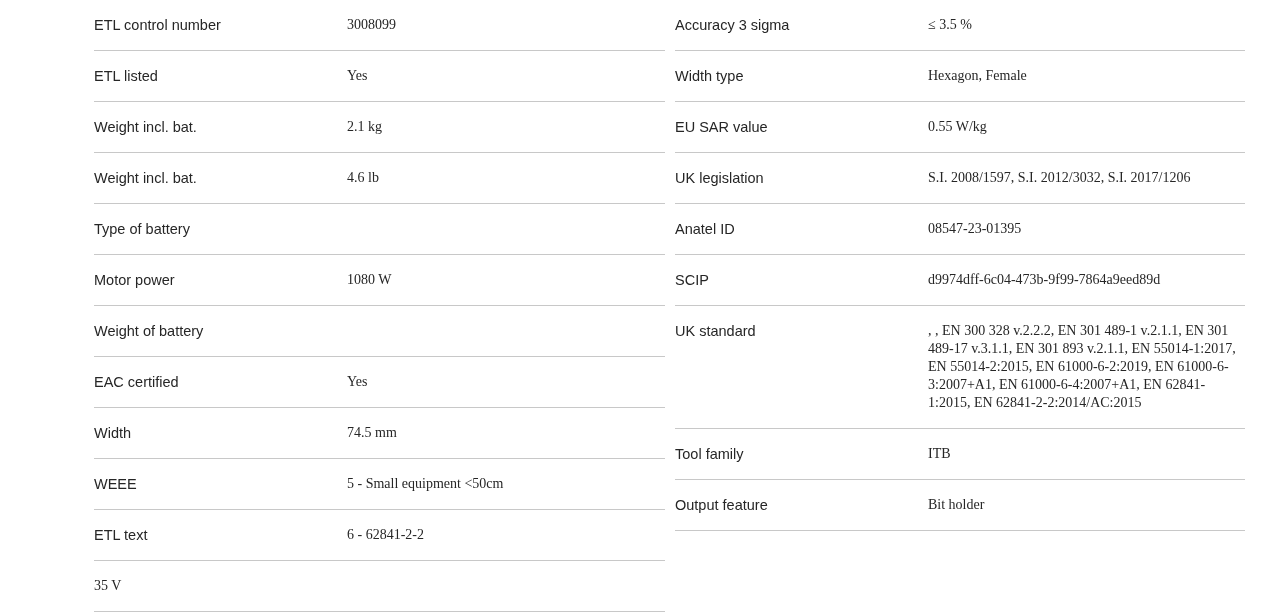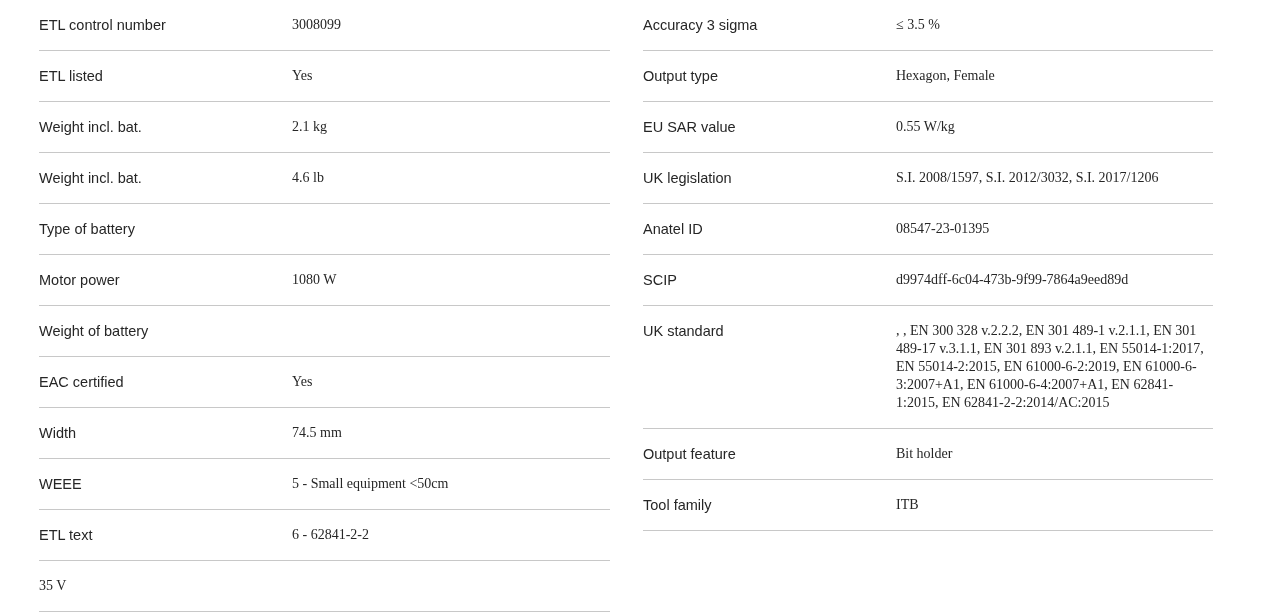--- a/index.html
+++ b/index.html
@@ -15,28 +15,28 @@
   body {
     width: 1271px;
     height: 614px;
     background: var(--bg);
     font-family: "Liberation Sans", "DejaVu Sans", sans-serif;
     color: var(--text);
     overflow: hidden;
   }
   .spec-columns {
     display: flex;
-    padding-left: 39px;
+    padding-left: 94px;
     align-items: flex-start;
   }
   .spec-col {
     width: 571px;
   }
   .spec-col + .spec-col {
-    margin-left: 33px;
+    margin-left: 10px;
     width: 570px;
   }
   .spec-row {
     display: flex;
     align-items: flex-start;
     border-bottom: 1px solid var(--divider);
     padding: 16px 0;
     min-height: 51px;
   }
   .spec-label {
@@ -104,21 +104,21 @@
       <div class="spec-row">
         <div class="spec-value">35 V</div>
       </div>
     </div>
   <div class="spec-col">
       <div class="spec-row">
         <div class="spec-label">Accuracy 3 sigma</div>
         <div class="spec-value">≤ 3.5 %</div>
       </div>
       <div class="spec-row">
-        <div class="spec-label">Output type</div>
+        <div class="spec-label">Width type</div>
         <div class="spec-value">Hexagon, Female</div>
       </div>
       <div class="spec-row">
         <div class="spec-label">EU SAR value</div>
         <div class="spec-value">0.55 W/kg</div>
       </div>
       <div class="spec-row">
         <div class="spec-label">UK legislation</div>
         <div class="spec-value">S.I. 2008/1597, S.I. 2012/3032, S.I. 2017/1206</div>
       </div>
@@ -128,21 +128,21 @@
       </div>
       <div class="spec-row">
         <div class="spec-label">SCIP</div>
         <div class="spec-value">d9974dff-6c04-473b-9f99-7864a9eed89d</div>
       </div>
       <div class="spec-row">
         <div class="spec-label">UK standard</div>
         <div class="spec-value">, , EN 300 328 v.2.2.2, EN 301 489-1 v.2.1.1, EN 301 489-17 v.3.1.1, EN 301 893 v.2.1.1, EN 55014-1:2017, EN 55014-2:2015, EN 61000-6-2:2019, EN 61000-6-3:2007+A1, EN 61000-6-4:2007+A1, EN 62841-1:2015, EN 62841-2-2:2014/AC:2015</div>
       </div>
       <div class="spec-row">
+        <div class="spec-label">Tool family</div>
+        <div class="spec-value">ITB</div>
+      </div>
+      <div class="spec-row">
         <div class="spec-label">Output feature</div>
         <div class="spec-value">Bit holder</div>
-      </div>
-      <div class="spec-row">
-        <div class="spec-label">Tool family</div>
-        <div class="spec-value">ITB</div>
       </div>
     </div>
 </div>
 
 </body></html>

